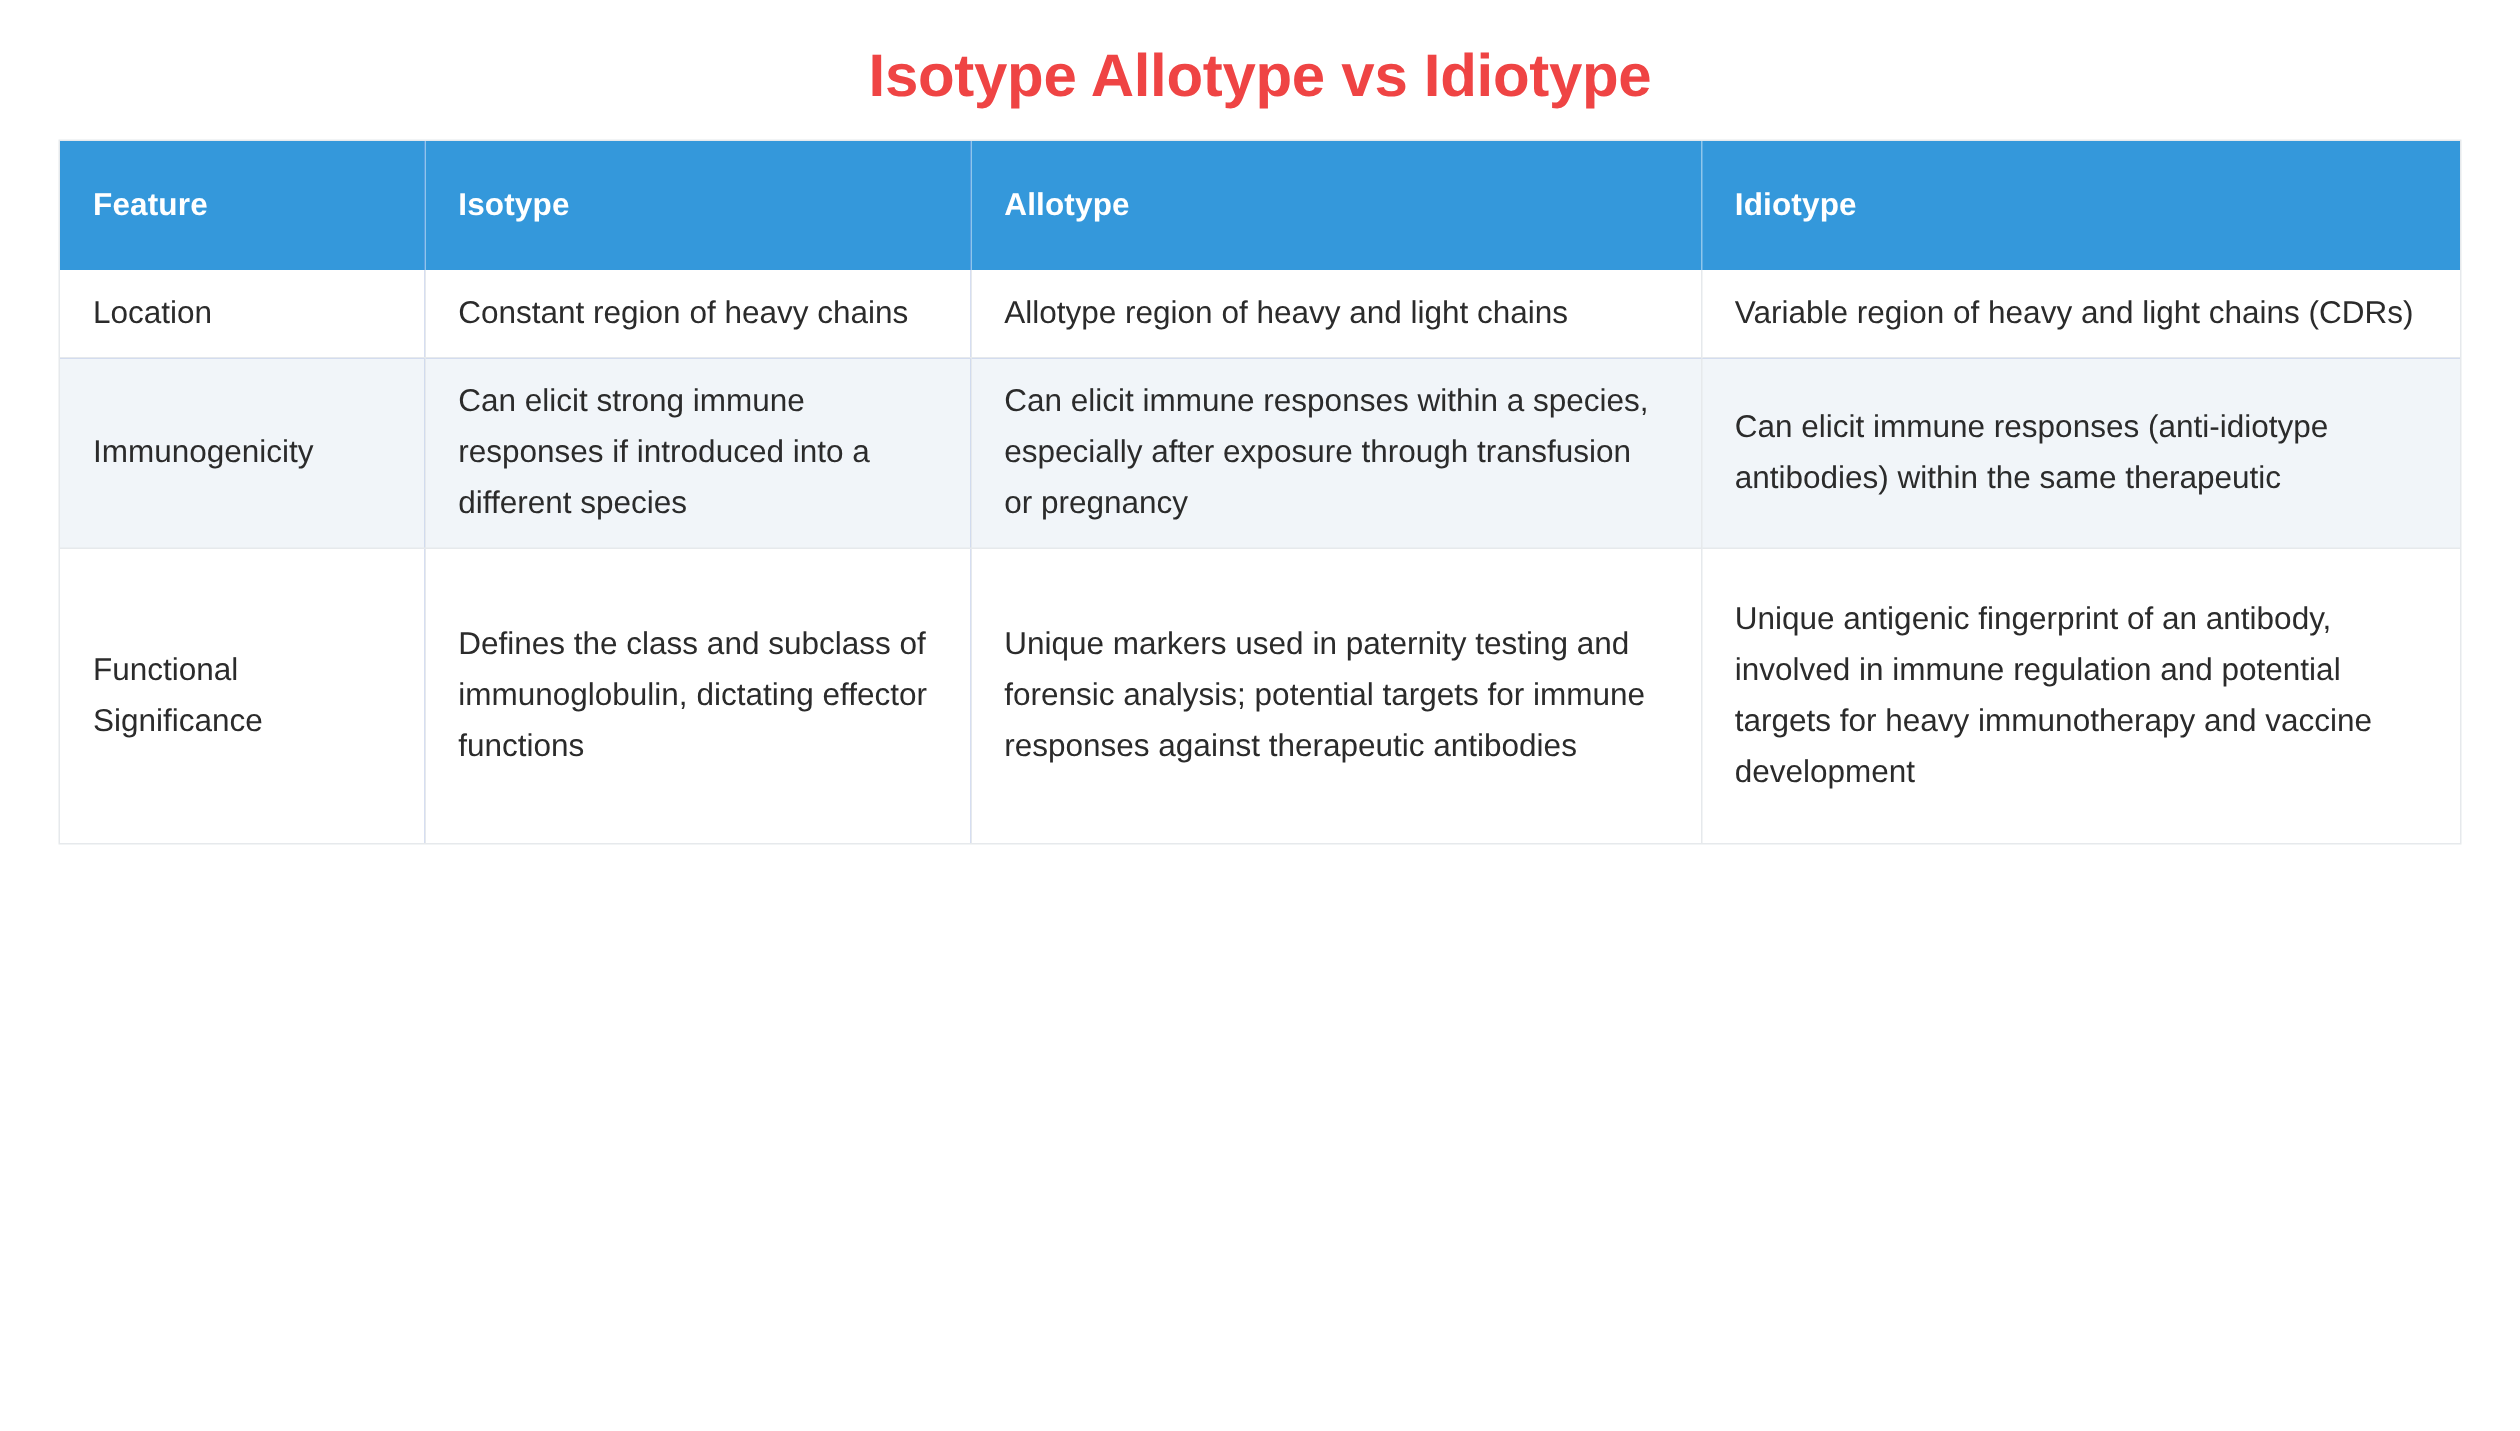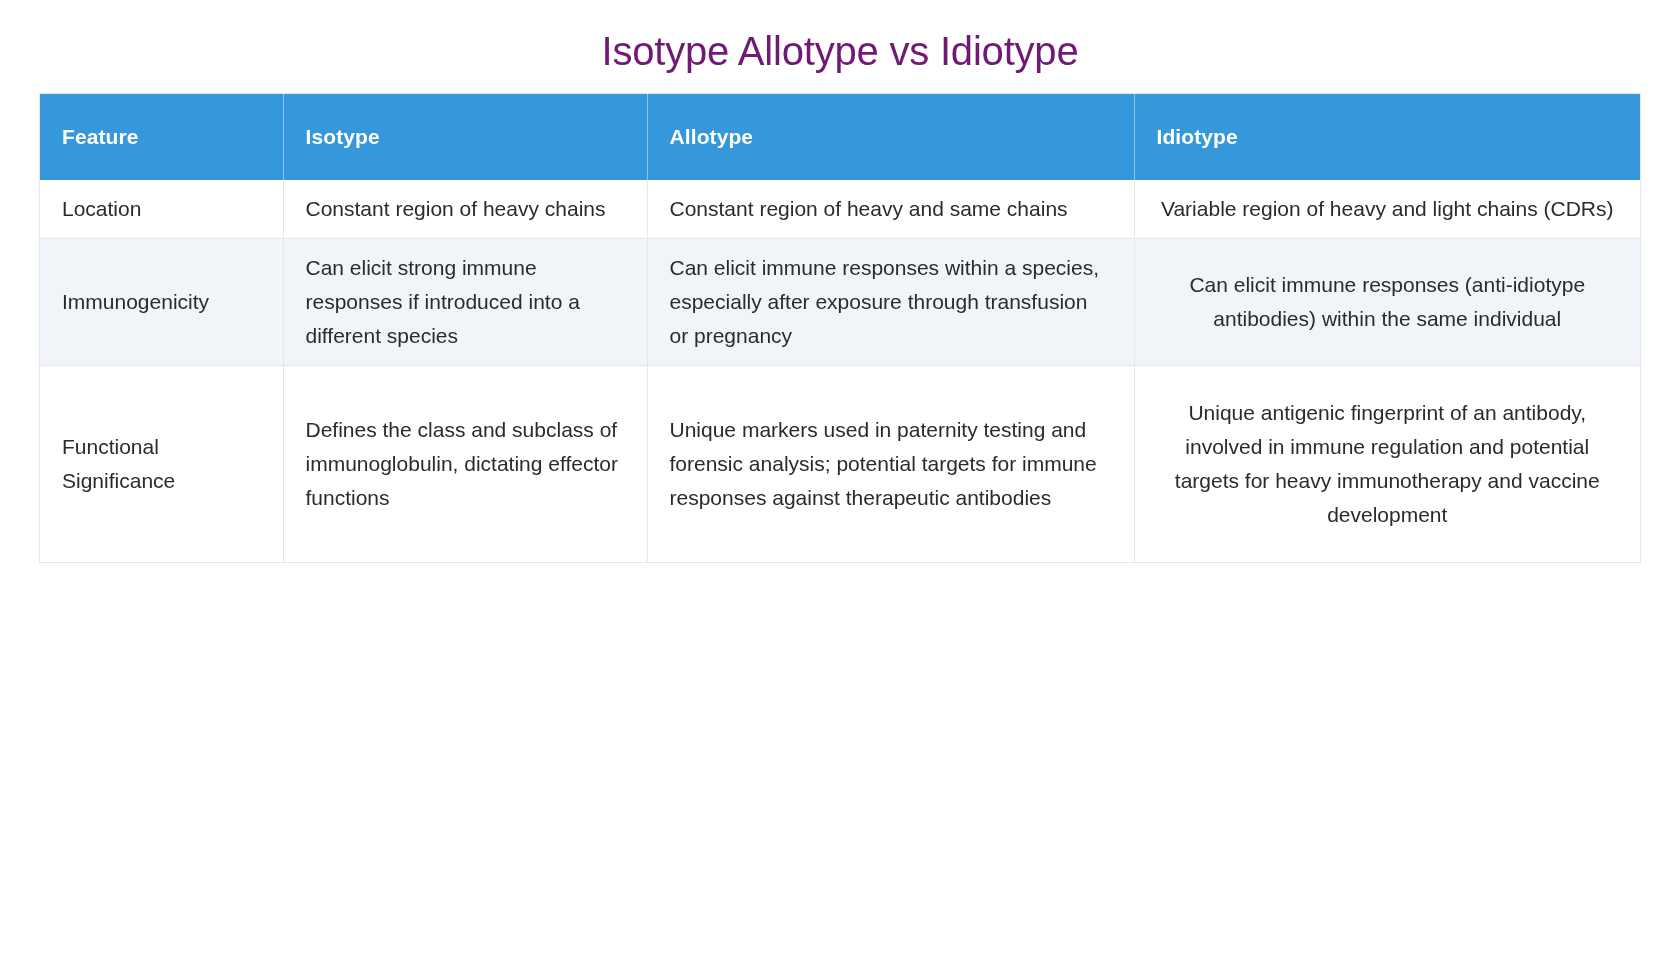--- a/index.html
+++ b/index.html
@@ -20,22 +20,22 @@
     position: relative;
     width: 1680px;
     height: 954px;
     box-sizing: border-box;
     background: #ffffff;
   }
 
   .page-title {
     text-align: center;
     font-size: 40px;
-    font-weight: normal;
-    color: #701a75;
+    font-weight: bold;
+    color: #ef4444;
     letter-spacing: -0.2px;
     margin: 0;
     padding-top: 26px;
     padding-bottom: 0;
     line-height: 1.25;
   }
 
   .table-wrap {
     padding: 0 40px;
     box-sizing: border-box;
@@ -79,21 +79,20 @@
     line-height: 1.62;
     padding: 12px 22px;
     vertical-align: middle;
     text-align: left;
     border-right: 1px solid #e6e9ec;
     border-bottom: 1px solid #e6e9ec;
     box-sizing: border-box;
   }
   table.cmp tbody td:last-child {
     border-right: none;
-    text-align: center;
   }
   table.cmp tbody tr:last-child td {
     border-bottom: none;
   }
 
   table.cmp tbody tr.odd-row td {
     background: #ffffff;
   }
   table.cmp tbody tr.even-row td {
     background: #f1f5f9;
@@ -129,31 +128,31 @@
           <th>Isotype</th>
           <th>Allotype</th>
           <th>Idiotype</th>
         </tr>
       </thead>
       <tbody>
 
         <tr class="odd-row">
           <td class="feature-cell">Location</td>
           <td>Constant region of heavy chains</td>
-          <td>Constant region of heavy and same chains</td>
+          <td>Allotype region of heavy and light chains</td>
           <td>Variable region of heavy and light chains (CDRs)</td>
         </tr>
 
 
 
         <tr class="even-row">
           <td class="feature-cell">Immunogenicity</td>
           <td>Can elicit strong immune responses if introduced into a different species</td>
           <td>Can elicit immune responses within a species, especially after exposure through transfusion or pregnancy</td>
-          <td>Can elicit immune responses (anti-idiotype antibodies) within the same individual</td>
+          <td>Can elicit immune responses (anti-idiotype antibodies) within the same therapeutic</td>
         </tr>
 
         <tr class="odd-row tall-row">
           <td class="feature-cell">Functional Significance</td>
           <td>Defines the class and subclass of immunoglobulin, dictating effector functions</td>
           <td>Unique markers used in paternity testing and forensic analysis; potential targets for immune responses against therapeutic antibodies</td>
           <td>Unique antigenic fingerprint of an antibody, involved in immune regulation and potential targets for heavy immunotherapy and vaccine development</td>
         </tr>
 
       </tbody>

